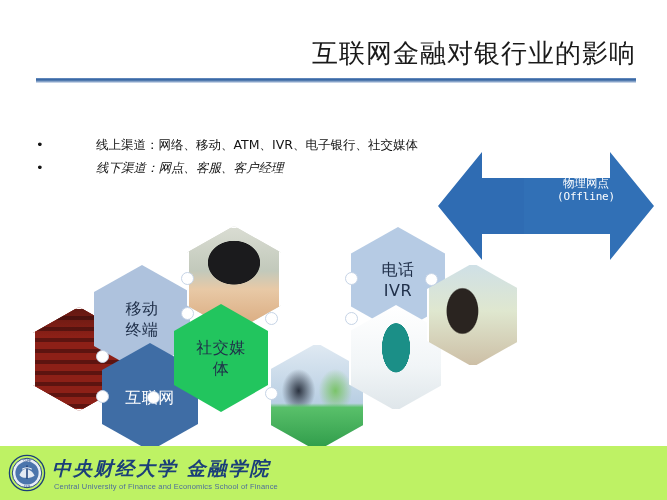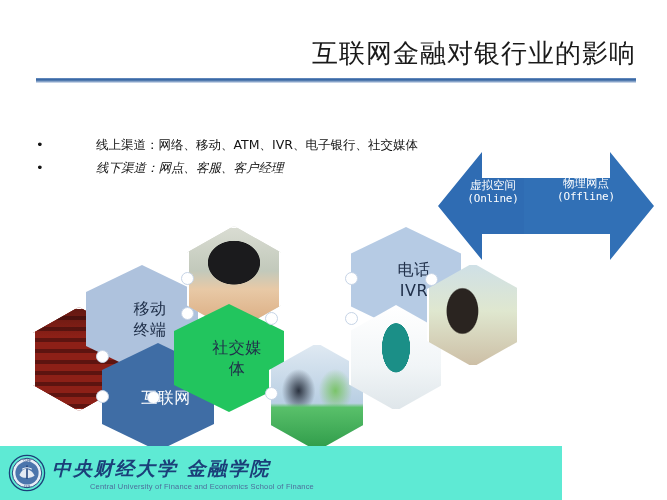--- a/index.html
+++ b/index.html
@@ -64,21 +64,20 @@
   #arrow-label-right{left:540px;top:176px;width:92px;}
   .arrow-label .en{font-family:"DejaVu Sans Mono","Liberation Mono",monospace;font-size:11px;letter-spacing:-.2px;}
 
   
   #hex-group{position:absolute;left:0;top:215px;width:560px;height:240px;}
   .hex{
     position:absolute;
     clip-path:polygon(50% 0%,100% 25%,100% 75%,50% 100%,0% 75%,0% 25%);
     display:flex;align-items:center;justify-content:center;
     text-align:center;
-    padding-left:16px;
   }
   .hex-label{
     font-size:16px;line-height:21px;color:#20304a;
     font-family:"DejaVu Sans",sans-serif;
     letter-spacing:.5px;
   }
   .hex.dark .hex-label{color:#ffffff;}
 
   
   .hex.photo{border:2px solid #ffffff;box-sizing:border-box;}
@@ -114,33 +113,32 @@
       radial-gradient(ellipse 22% 34% at 50% 40%, #1b8f87 0%, #1b8f87 70%, rgba(27,143,135,0) 72%),
       linear-gradient(to bottom,#ffffff 0%,#f1f5f7 58%,#dfe6ea 100%);
   }
   #hex-agent{
     background:
       radial-gradient(ellipse 30% 38% at 38% 46%, #2a2420 0%, #2a2420 58%, rgba(42,36,32,0) 62%),
       linear-gradient(to bottom,#cfe0e6 0%,#dfe7cf 46%,#cdbfa6 100%);
   }
 
   
-  #footer{position:absolute;left:0;bottom:0;width:562px;height:54px;background:#5eead4;}
+  #footer{position:absolute;left:0;bottom:0;width:667px;height:54px;background:#bef264;}
   #footer-logo{position:absolute;left:8px;top:8px;width:38px;height:38px;}
   #footer-cn{
     position:absolute;left:52px;top:10px;
     font-size:19px;color:#1b3f79;font-weight:bold;
     font-family:"DejaVu Serif","Liberation Serif",serif;
     letter-spacing:2px;font-style:italic;
   }
   #footer-en{
     position:absolute;left:54px;top:36px;
     font-size:7.5px;color:#4d6c9b;letter-spacing:.2px;
     font-family:"Liberation Sans",sans-serif;
-    margin-left:36px;
   }
 </style>
 </head>
 <body>
 
 <div id="slide">
 
   <div id="title-block">
     <div id="slide-title">互联网金融对银行业的影响</div>
   </div>
@@ -160,34 +158,30 @@
       <svg viewBox="0 0 130 108" preserveAspectRatio="none" aria-hidden="true">
         <polygon points="44,0 44,26 130,26 130,82 44,82 44,108 0,54" fill="#2f6cb3"></polygon>
       </svg>
     </div>
     <div class="arrow" id="arrow-right">
       <svg viewBox="0 0 130 108" preserveAspectRatio="none" aria-hidden="true">
         <polygon points="86,0 86,26 0,26 0,82 86,82 86,108 130,54" fill="#3170b6"></polygon>
       </svg>
     </div>
   </div>
-  <div class="arrow-label" id="arrow-label-left">
-    <div>虚拟空间</div>
-    <div class="en">(Online)</div>
-  </div>
   <div class="arrow-label" id="arrow-label-right">
     <div>物理网点</div>
     <div class="en">(Offline)</div>
   </div>
 
   <div id="hex-group">
 
     <div class="hex photo" id="hex-building" style="left:33px;top:92px;width:92px;height:104px;"></div>
 
-    <div class="hex" id="hex-mobile" style="left:86px;top:50px;width:96px;height:108px;background:#aec2dd;">
+    <div class="hex" id="hex-mobile" style="left:94px;top:50px;width:96px;height:108px;background:#aec2dd;">
       <div class="hex-label">
         <div>移动</div>
         <div>终端</div>
       </div>
     </div>
 
     <div class="hex dark" id="hex-internet" style="left:102px;top:128px;width:96px;height:108px;background:#3f6da5;">
       <div class="hex-label">
         <div>互联网</div>
       </div>

